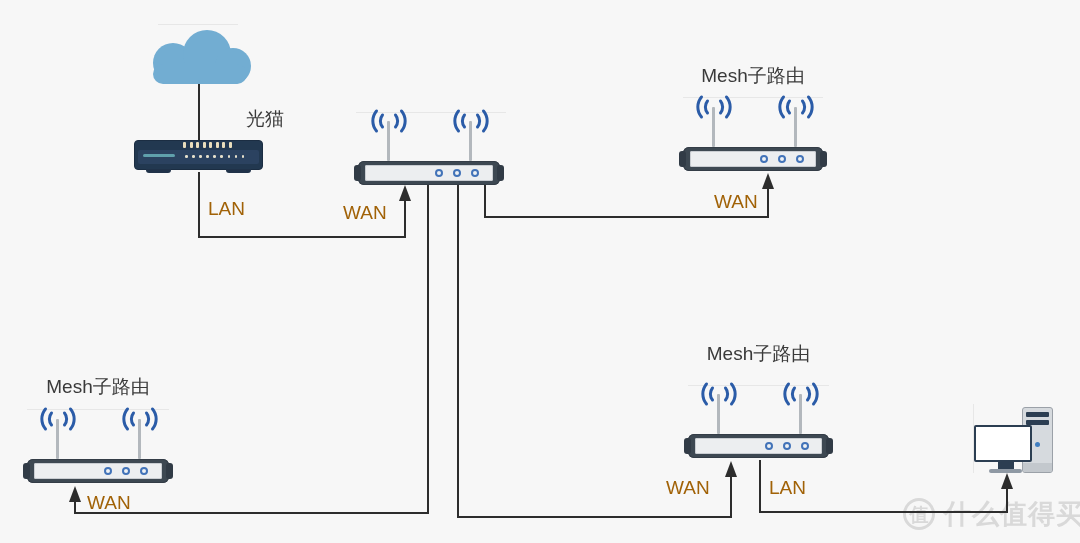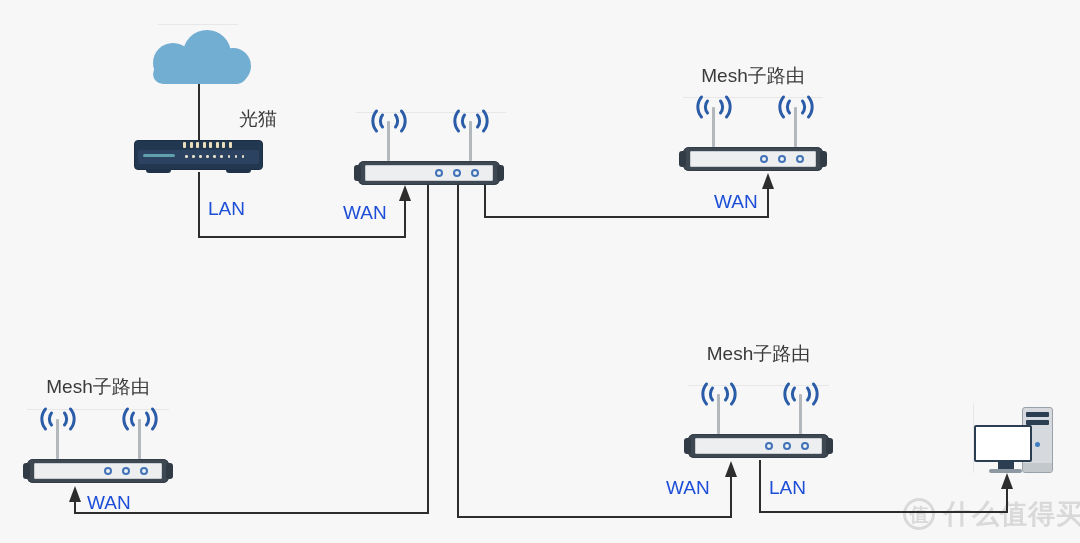--- a/index.html
+++ b/index.html
@@ -72,21 +72,21 @@
   .tower .band{position:absolute;left:0;right:0;bottom:0;height:9px;
     background:#c3c8cd;border-radius:0 0 2px 2px;}
   .monitor{position:absolute;left:0;top:18px;width:58px;height:37px;
     background:#ffffff;border:2.5px solid #2c3e52;border-radius:2px;box-sizing:border-box;}
   .stand-neck{position:absolute;left:24px;top:55px;width:16px;height:7px;background:#2c3e52;}
   .stand-base{position:absolute;left:15px;top:62px;width:33px;height:4px;
     background:#8f99a4;border-radius:2px;}
   
   .node-label{position:absolute;z-index:5;font-size:19px;color:#3a3a3a;
     text-align:center;white-space:nowrap;}
-  .port-label{position:absolute;z-index:5;font-size:19px;color:#1d4ed8;white-space:nowrap;text-align:center;}
+  .port-label{position:absolute;z-index:5;font-size:19px;color:#a16207;white-space:nowrap;text-align:center;}
 </style>
 </head>
 <body>
 
 <div class="stage">
 
   <div class="hairline" style="left:158px;top:24px;width:80px;height:1px;"></div>
   <div class="hairline" style="left:356px;top:112px;width:150px;height:1px;"></div>
   <div class="hairline" style="left:683px;top:97px;width:140px;height:1px;"></div>
   <div class="hairline" style="left:27px;top:409px;width:142px;height:1px;"></div>
@@ -252,21 +252,21 @@
       <div class="slot slot1"></div>
       <div class="slot slot2"></div>
       <div class="power-dot"></div>
       <div class="band"></div>
     </div>
     <div class="stand-neck"></div>
     <div class="stand-base"></div>
     <div class="monitor"></div>
   </div>
 
-  <div class="node-label" style="left:239px;top:106px;">光猫</div>
+  <div class="node-label" style="left:246px;top:106px;">光猫</div>
   <div class="node-label" style="left:683px;top:63px;width:140px;">Mesh子路由</div>
   <div class="node-label" style="left:27px;top:374px;width:142px;">Mesh子路由</div>
   <div class="node-label" style="left:688px;top:341px;width:141px;">Mesh子路由</div>
 
   <div class="port-label" style="left:208px;top:198px;">LAN</div>
   <div class="port-label" style="left:343px;top:202px;">WAN</div>
   <div class="port-label" style="left:714px;top:191px;">WAN</div>
   <div class="port-label" style="left:87px;top:492px;">WAN</div>
   <div class="port-label" style="left:666px;top:477px;">WAN</div>
   <div class="port-label" style="left:769px;top:477px;">LAN</div>

